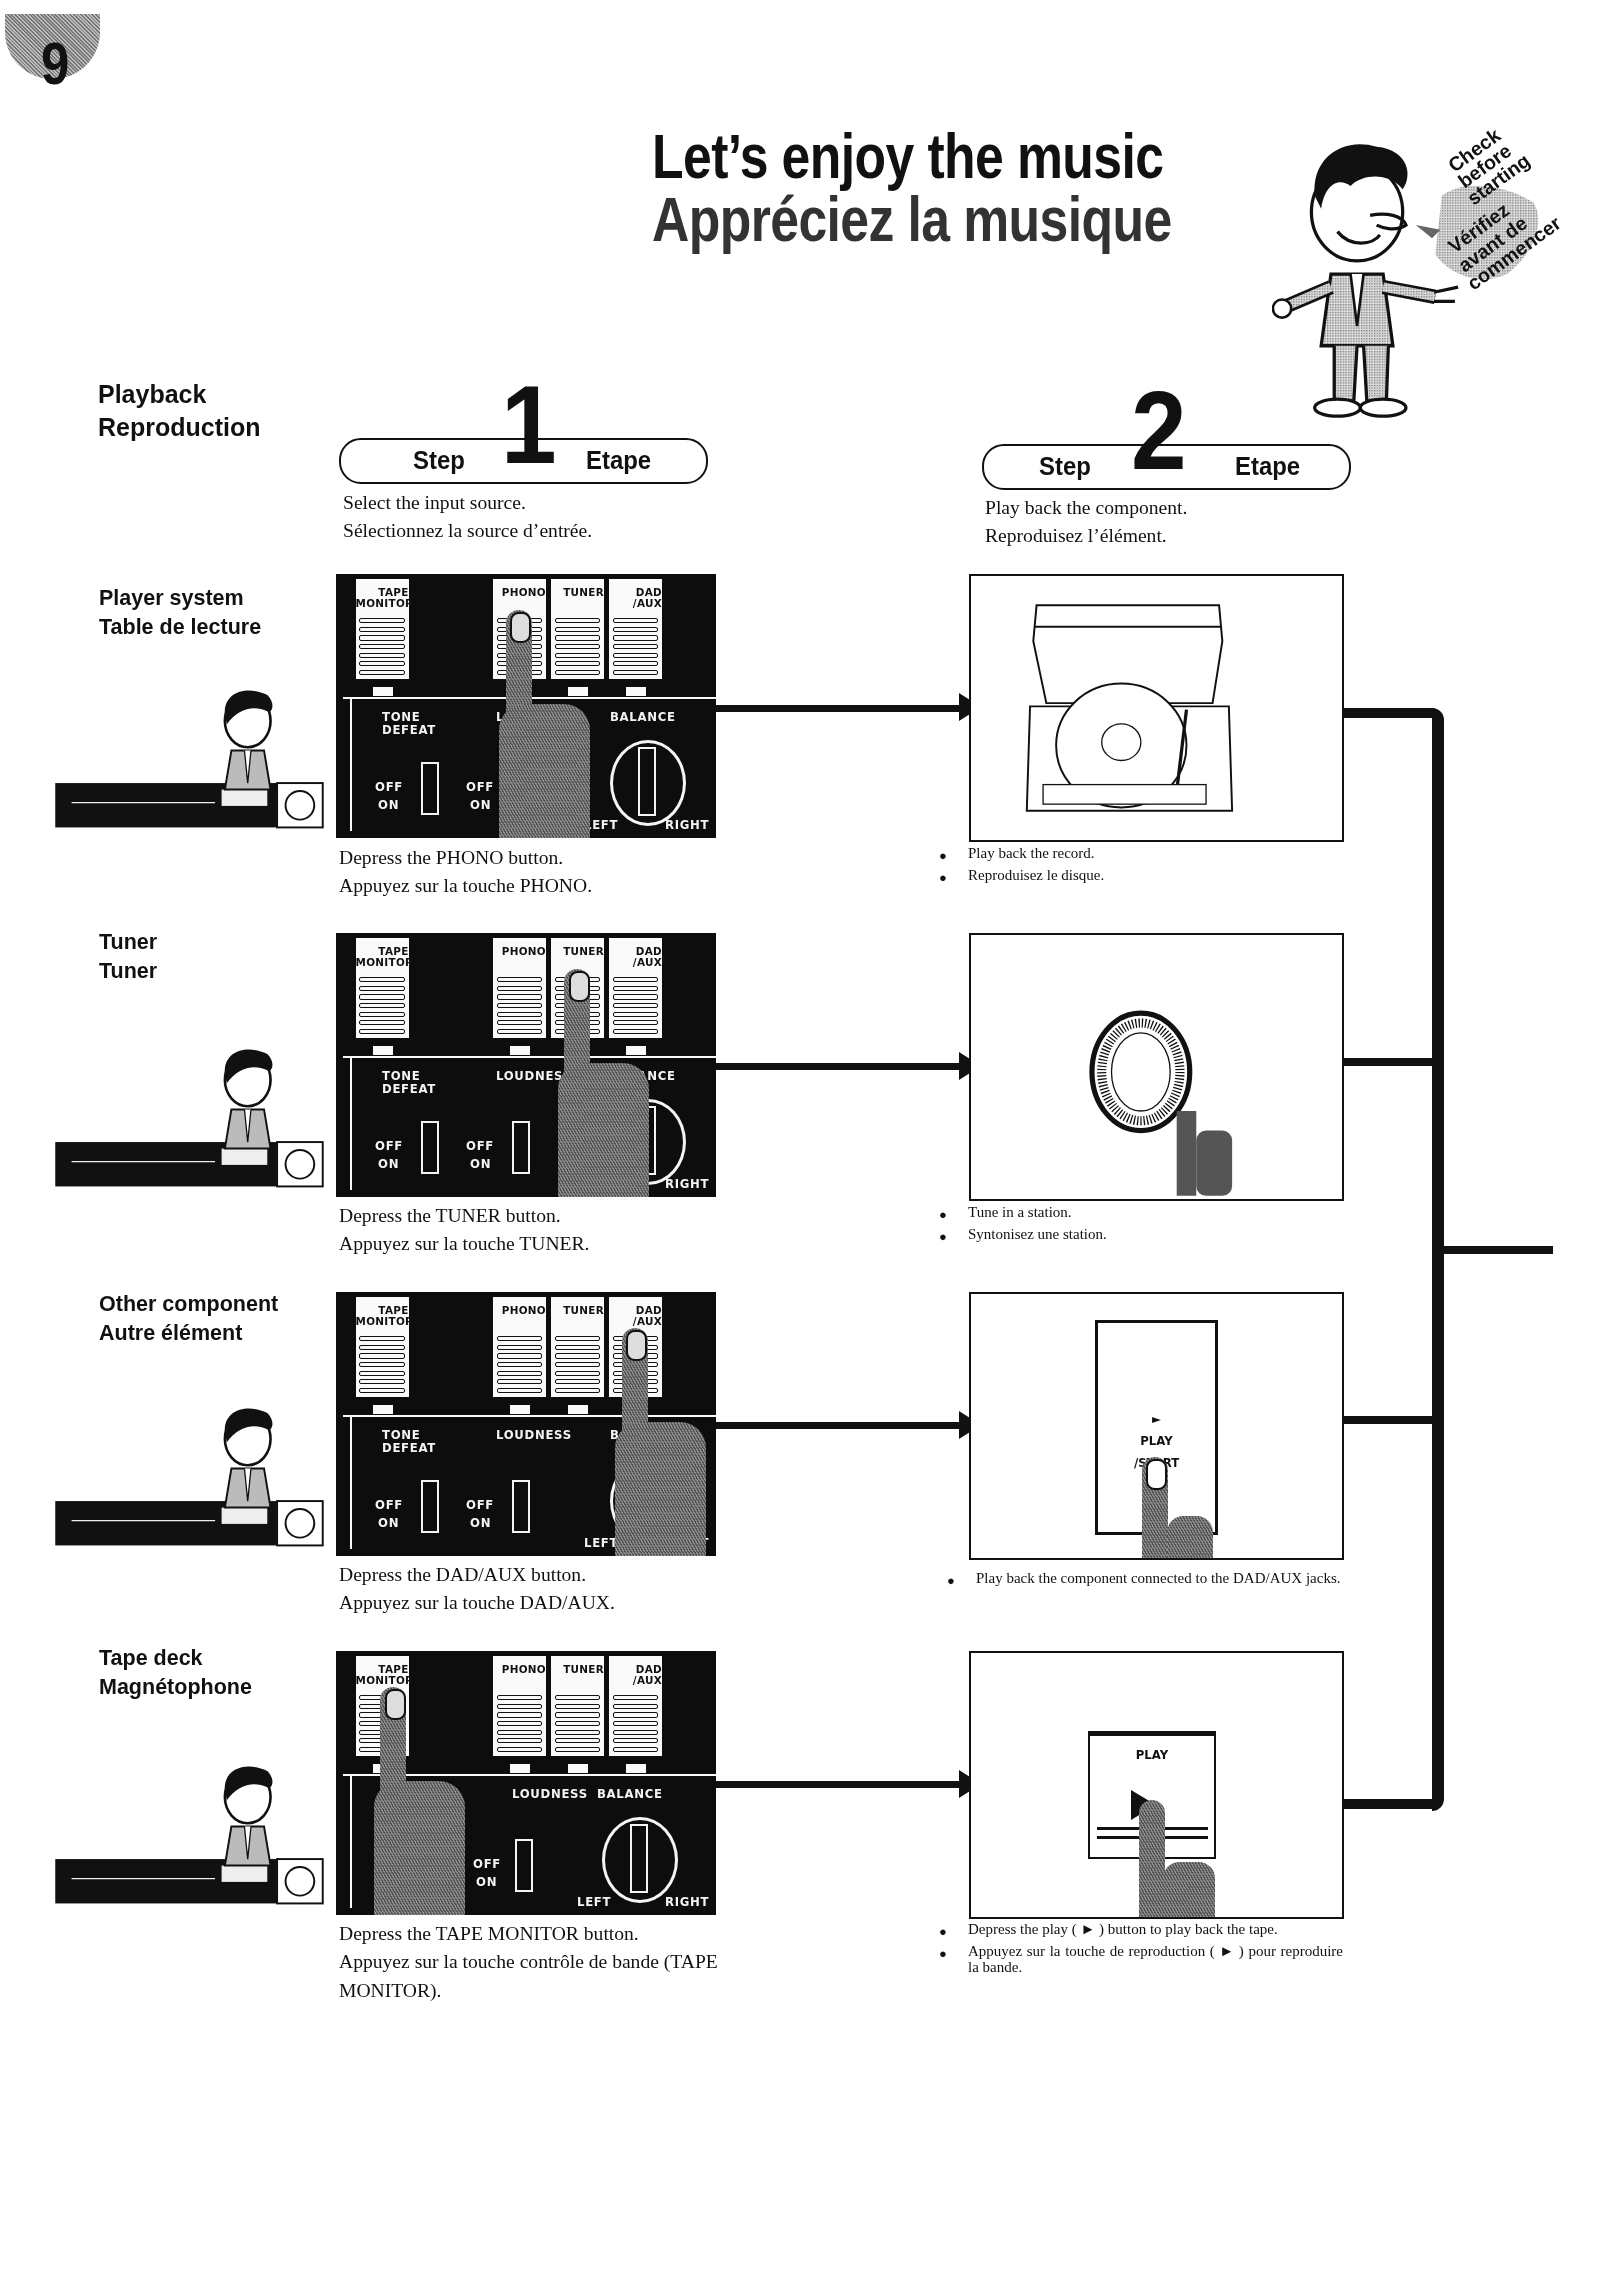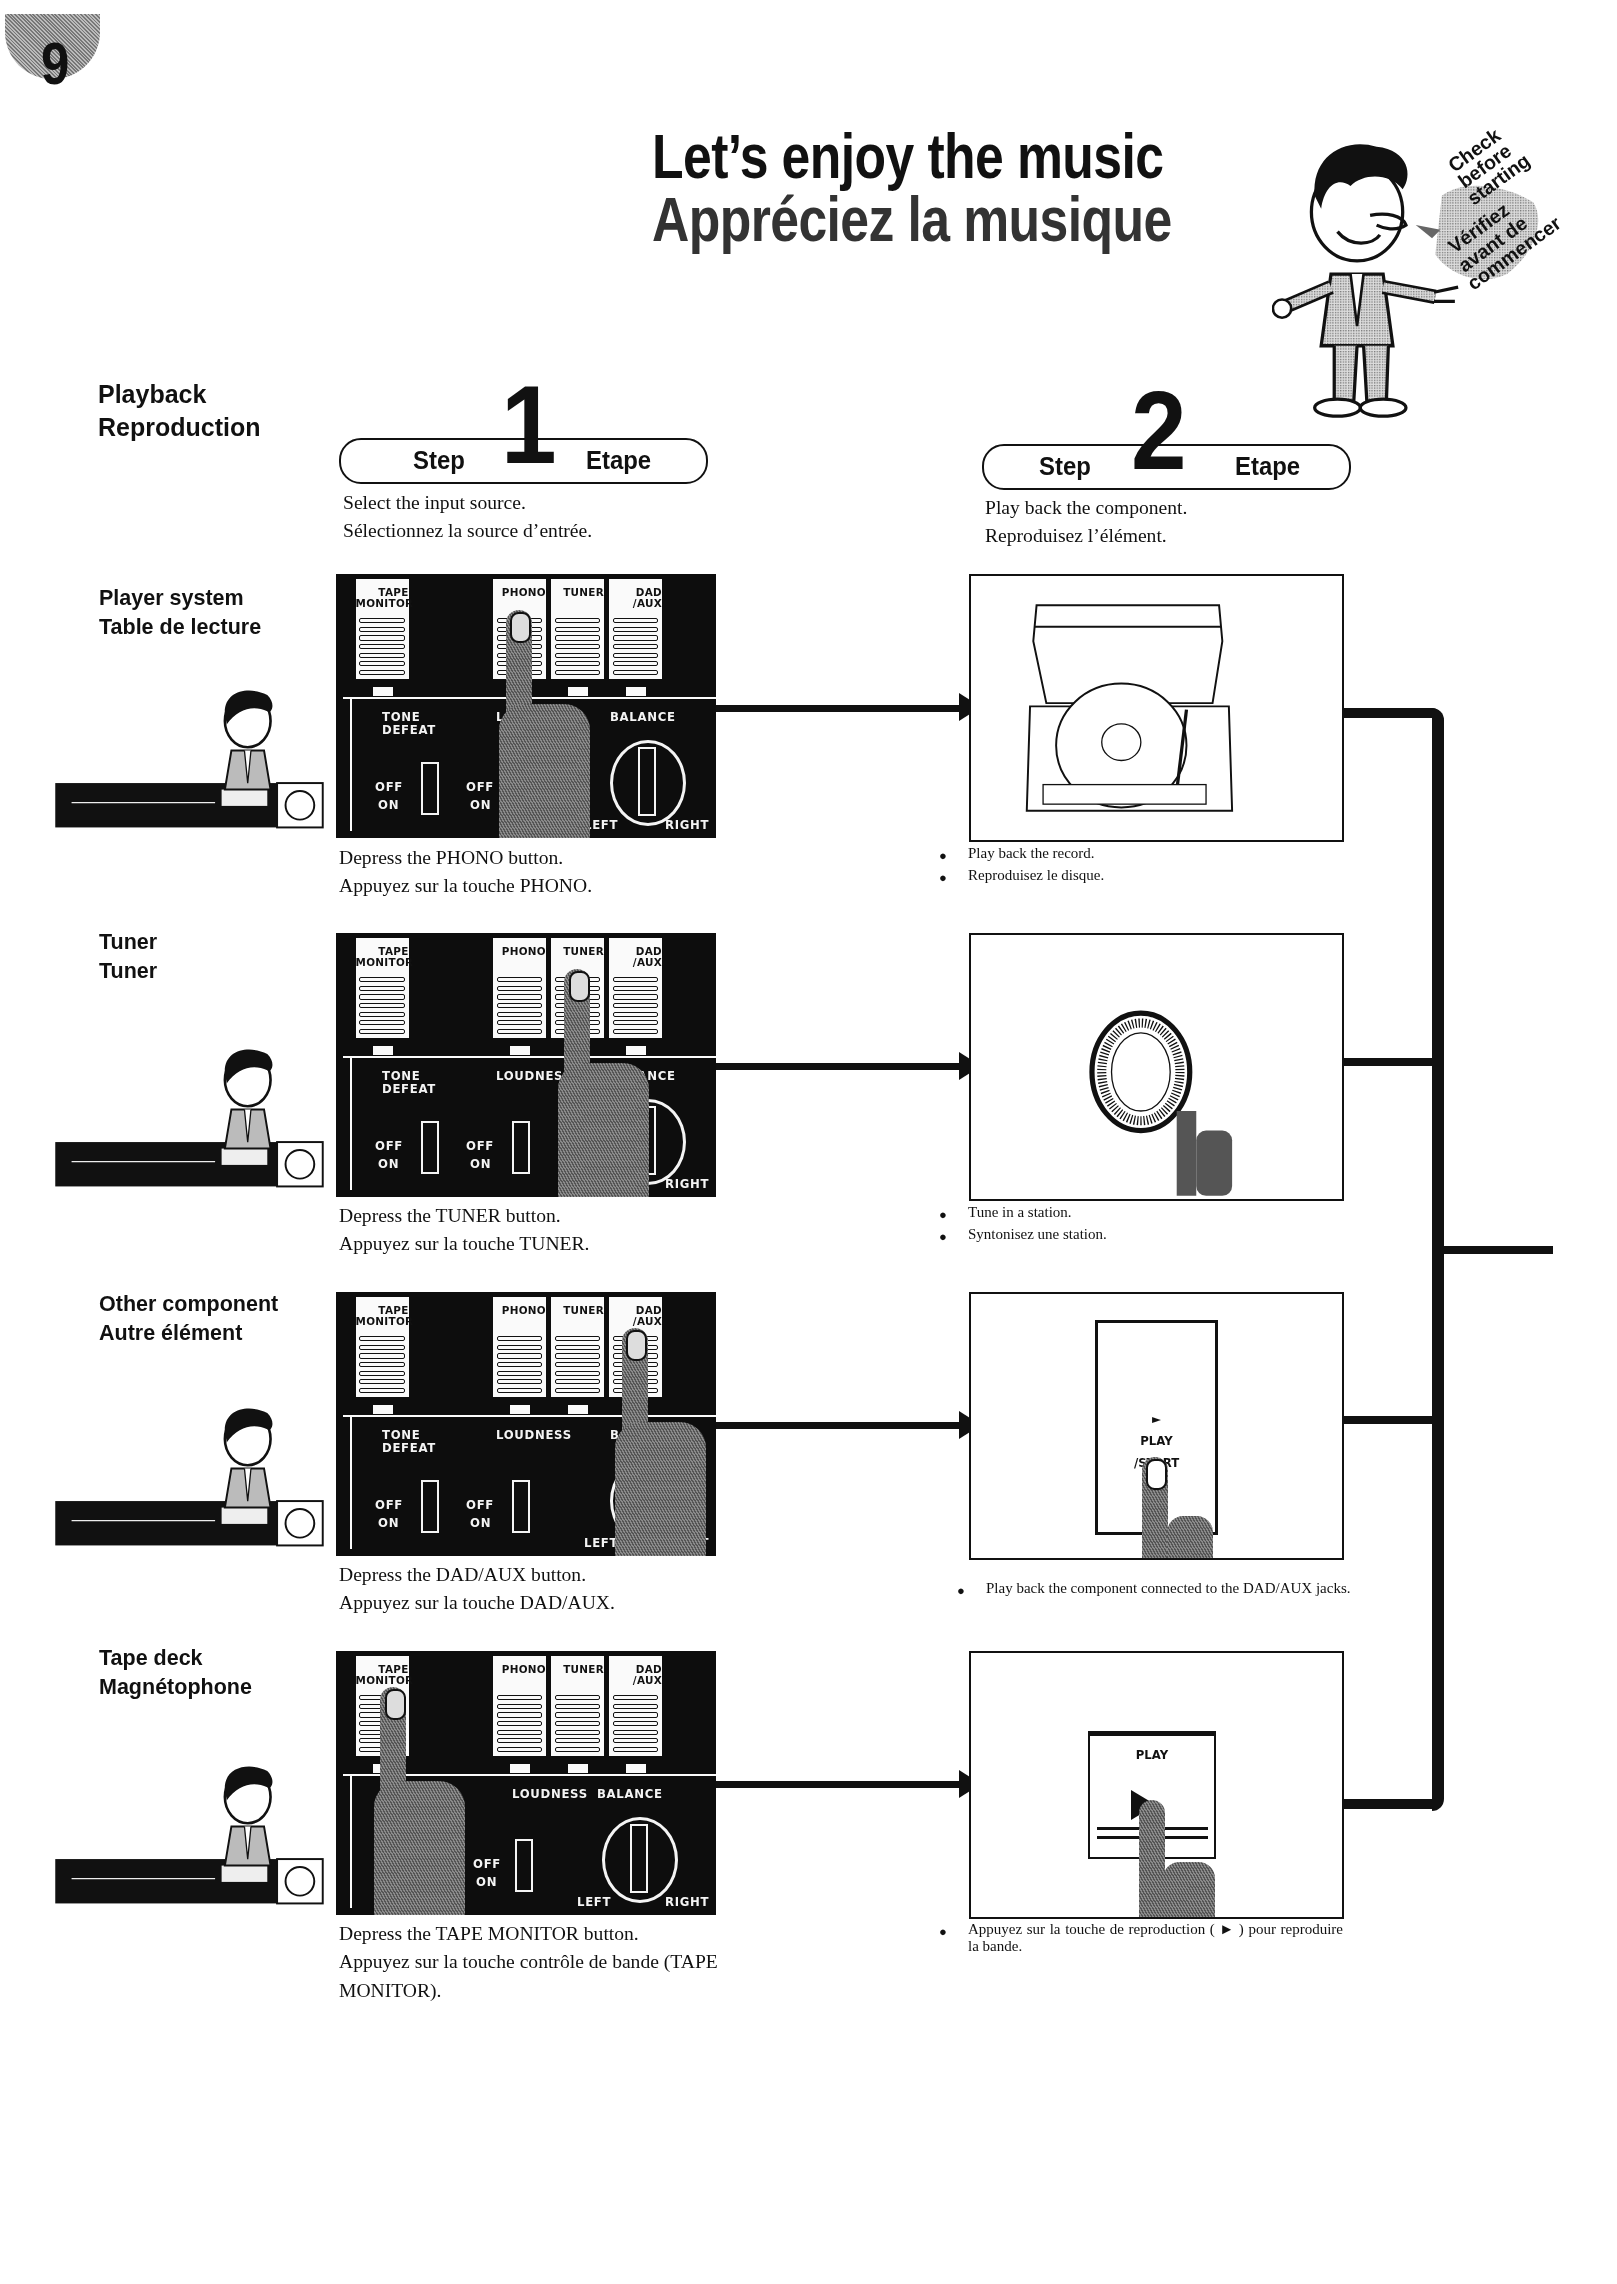--- a/index.html
+++ b/index.html
@@ -484,21 +484,21 @@
         <div style="position:absolute;top:85px;left:0;right:0;text-align:center;font:bold 11.7px/1.9 'DejaVu Sans',sans-serif">
           <div>►</div>
           <div>PLAY</div>
           <div>/START</div>
         </div>
       </div>
         <div class="finger" style="left:171px;top:163px;height:101px"></div>
         <div class="nail" style="left:175px;top:165px;background:#fff"></div>
         <div class="hand" style="left:196px;top:222px;width:46px;height:42px;border-radius:16.3px 16.3px 0 0"></div>
     </div>
-    <ul class="abs bullets" style="left:939px;top:1562px;margin:18px;padding:0">
+    <ul class="abs bullets" style="left:939px;top:1562px;margin:8px;padding:0">
       <li>Play back the component connected to the DAD/AUX jacks.</li>
     </ul>
     <div class="abs row-label" style="top:1644px">
       <div>Tape deck</div>
       <div>Magnétophone</div>
     </div>
     <div class="abs" style="left:52px;top:1761px;width:274px;height:157px">
       <svg width="274" height="157" viewBox="0 0 420 240">
         <rect x="5" y="150" width="340" height="68" fill="#111"></rect>
         <rect x="345" y="150" width="70" height="68" fill="#fff" stroke="#111" stroke-width="3"></rect>
@@ -598,20 +598,21 @@
       <div class="abs" style="left:117px;top:78px;width:124px;height:121px;border:2px solid #111;border-top-width:5.9px;background:#fff">
         <div style="position:absolute;top:14.4px;left:0;right:0;text-align:center;font:bold 11.7px/1 'DejaVu Sans',sans-serif">PLAY</div>
         <div style="position:absolute;left:6.5px;right:6.5px;top:91px;height:3.3px;background:#111"></div>
         <div style="position:absolute;left:6.5px;right:6.5px;top:100px;height:3.3px;background:#111"></div>
       </div>
         <div class="abs arrow-head" style="left:160px;top:137px;border-top-width:15.7px;border-bottom-width:15.7px;border-left-width:25px"></div>
         <div class="finger" style="left:168px;top:147px;height:117px"></div>
         <div class="hand" style="left:192px;top:209px;width:52px;height:55px;border-radius:16.3px 16.3px 0 0"></div>
     </div>
     <ul class="abs bullets" style="left:939px;top:1921px;margin:0;padding:0">
+      <li>Depress the play ( ► ) button to play back the tape.</li>
       <li>Appuyez sur la touche de reproduction ( ► ) pour reproduire la bande.</li>
     </ul>
   </div>
 
 <div class="abs bar" style="left:1344px;top:708px;width:98px;height:10.4px;border-radius:0 26px 0 0;"></div>
 <div class="abs bar" style="left:1432px;top:708px;width:11.7px;height:1103px;border-radius:0 26px 26px 0;"></div>
 <div class="abs bar" style="left:1344px;top:1058px;width:95px;height:7.8px;"></div>
 <div class="abs bar" style="left:1344px;top:1416px;width:95px;height:7.8px;"></div>
 <div class="abs bar" style="left:1344px;top:1799px;width:98px;height:10.4px;border-radius:0 0 26px 0;"></div>
 <div class="abs bar" style="left:1439px;top:1246px;width:114px;height:7.8px;"></div>

